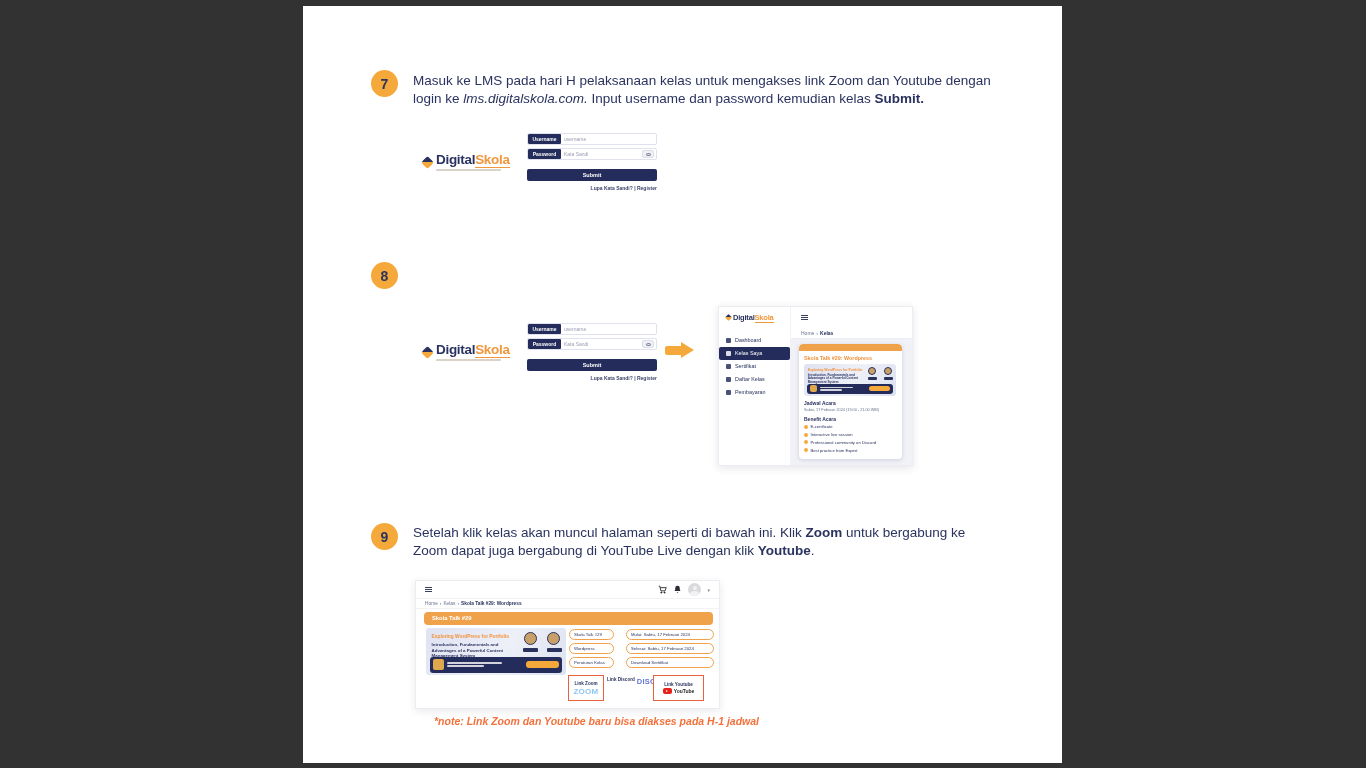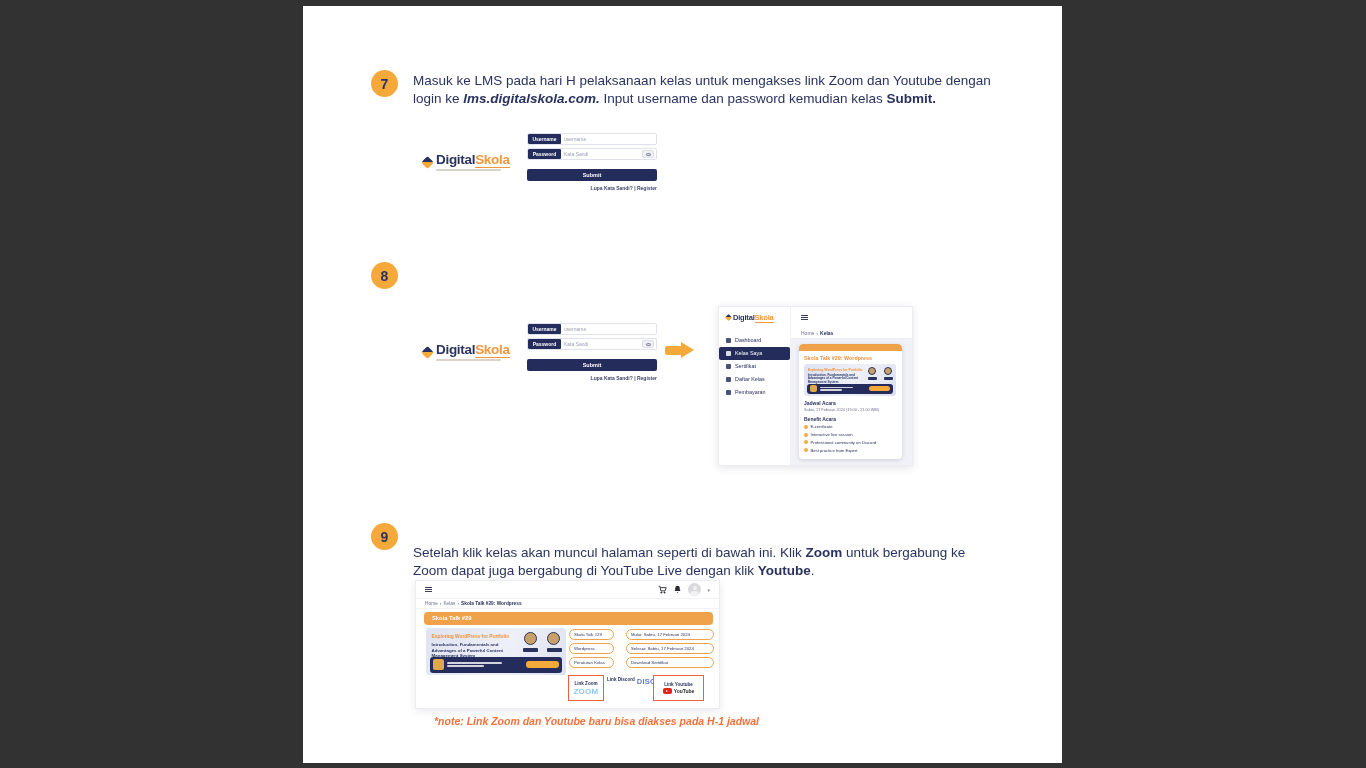--- a/index.html
+++ b/index.html
@@ -8,23 +8,23 @@
 
   .page { position:absolute; left:303px; top:6px; width:759px; height:757px; background:#ffffff; }
 
   
   .badge { position:absolute; left:68px; width:27px; height:27px; border-radius:50%;
            background:#F6A93B; color:#2A335F; font-weight:bold; font-size:14px;
            display:flex; align-items:center; justify-content:center; }
   .b7 { top:64px; } .b8 { top:256px; } .b9 { top:517px; }
   .step-text { position:absolute; left:110px; width:578px; font-size:13.5px;
                color:#2A335F; line-height:1.33; }
-  .t7 { top:66px; } .t8 { top:262px; } .t9 { top:518px;margin-top:20px; }
+  .t7 { top:66px; } .t8 { top:262px; } .t9 { top:518px; }
   .step-text b { font-weight:bold; }
-  .step-text .bi { font-weight:bold; font-style:italic; }
+  .step-text .bi { font-weight:normal; font-style:italic; }
 
   
   .login-widget { position:absolute; left:120px; width:234px; display:flex; align-items:center; gap:10px; }
   .lw1 { top:127px; } .lw2 { top:317px; }
   .ds-logo { width:94px; display:flex; align-items:center; gap:4px; }
   .ds-pencil { width:9px; height:9px; border-radius:2px; transform:rotate(45deg);
                background:linear-gradient(135deg,#2A335F 0 46%,#F6A93B 46% 100%); flex:none; }
   .ds-word { display:flex; flex-direction:column; line-height:1; }
   .ds-word-row { font-size:13.5px; font-weight:bold; letter-spacing:-.3px; }
   .w-digital { color:#2A335F; } .w-skola { color:#F2973B; border-bottom:1.5px solid #F2973B; }

